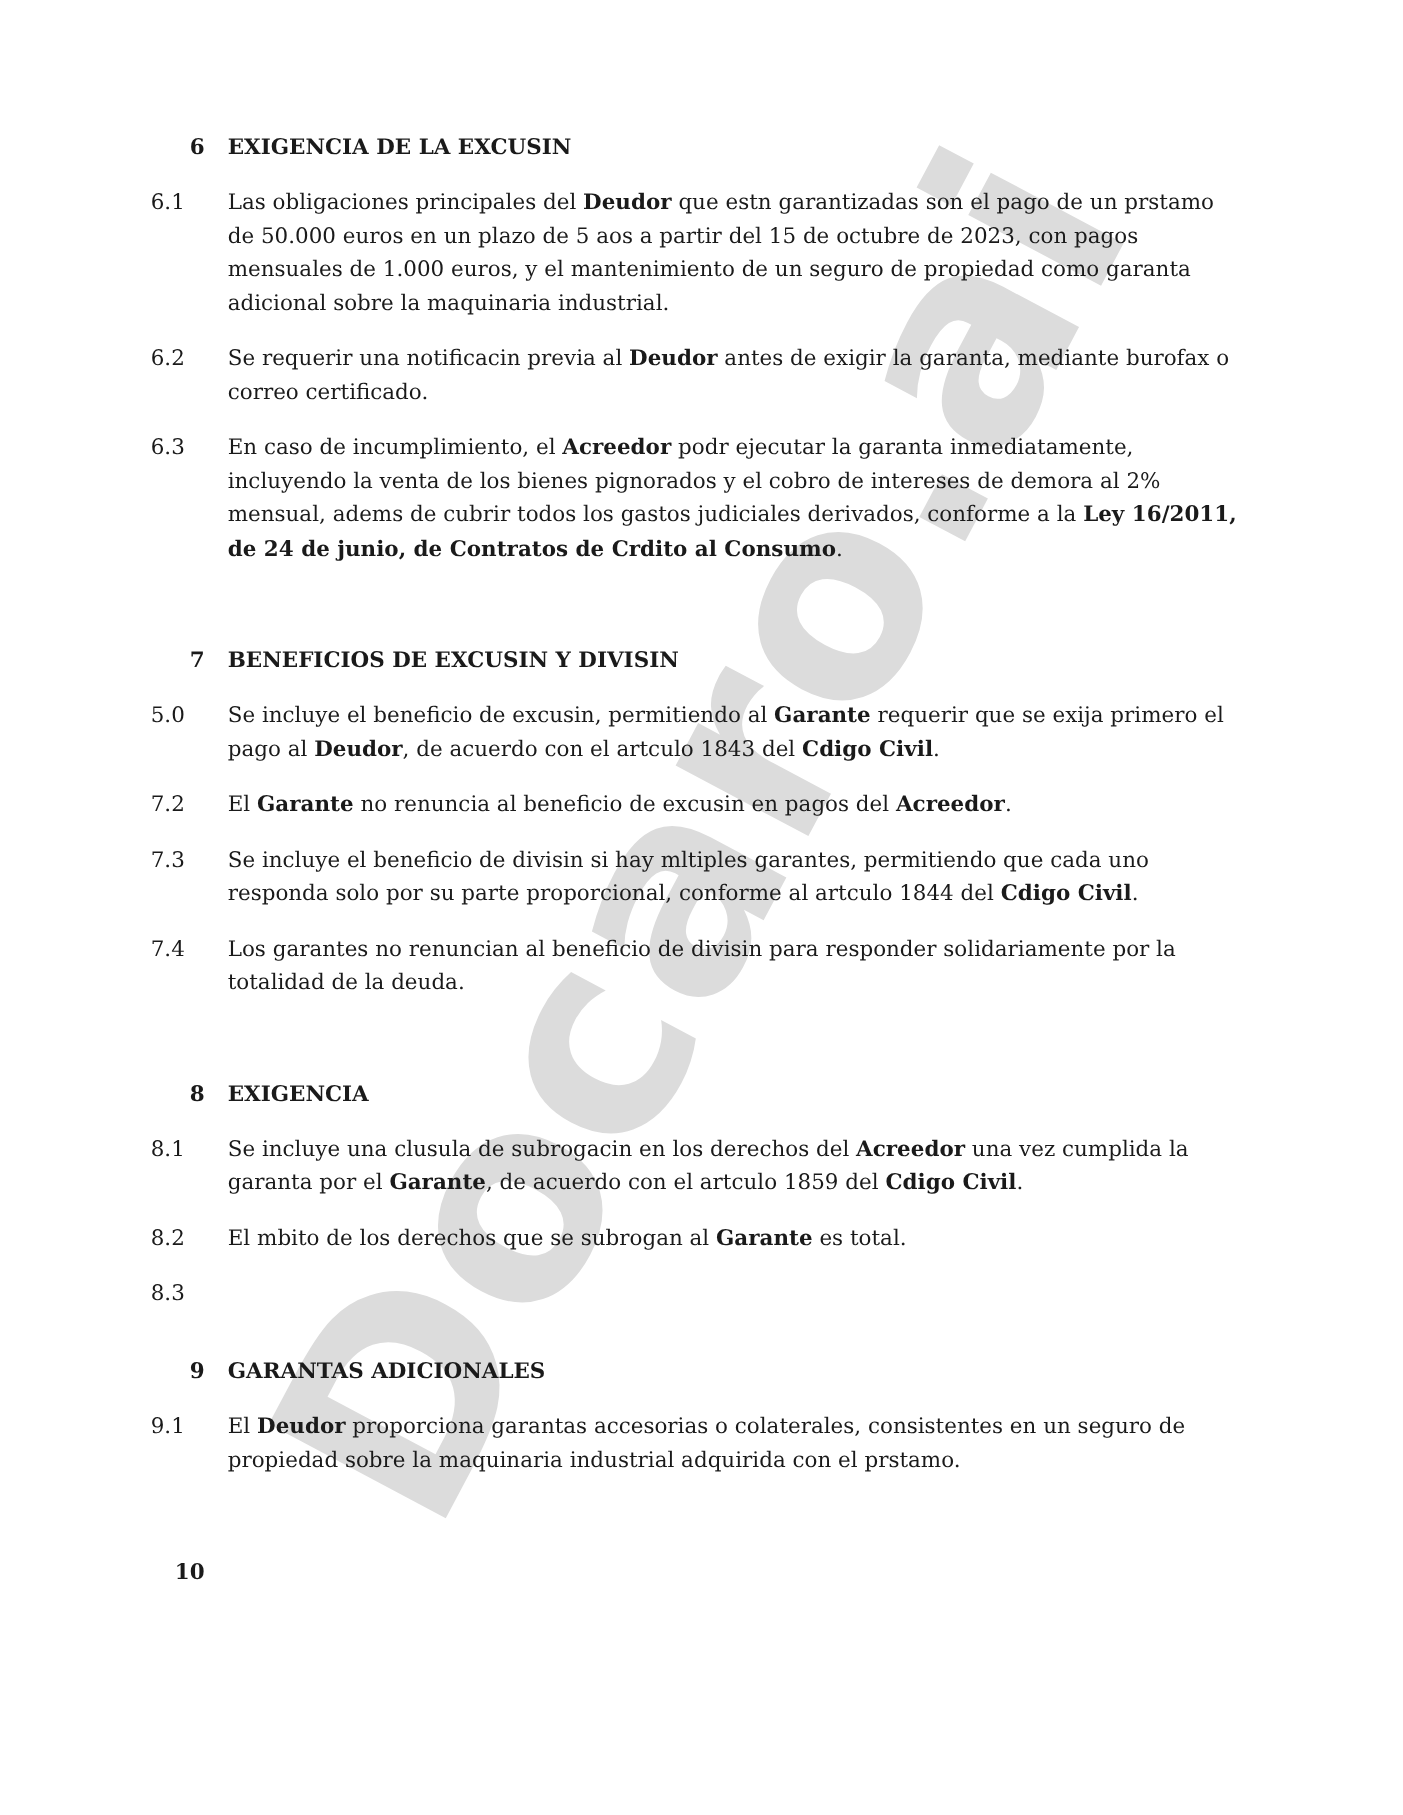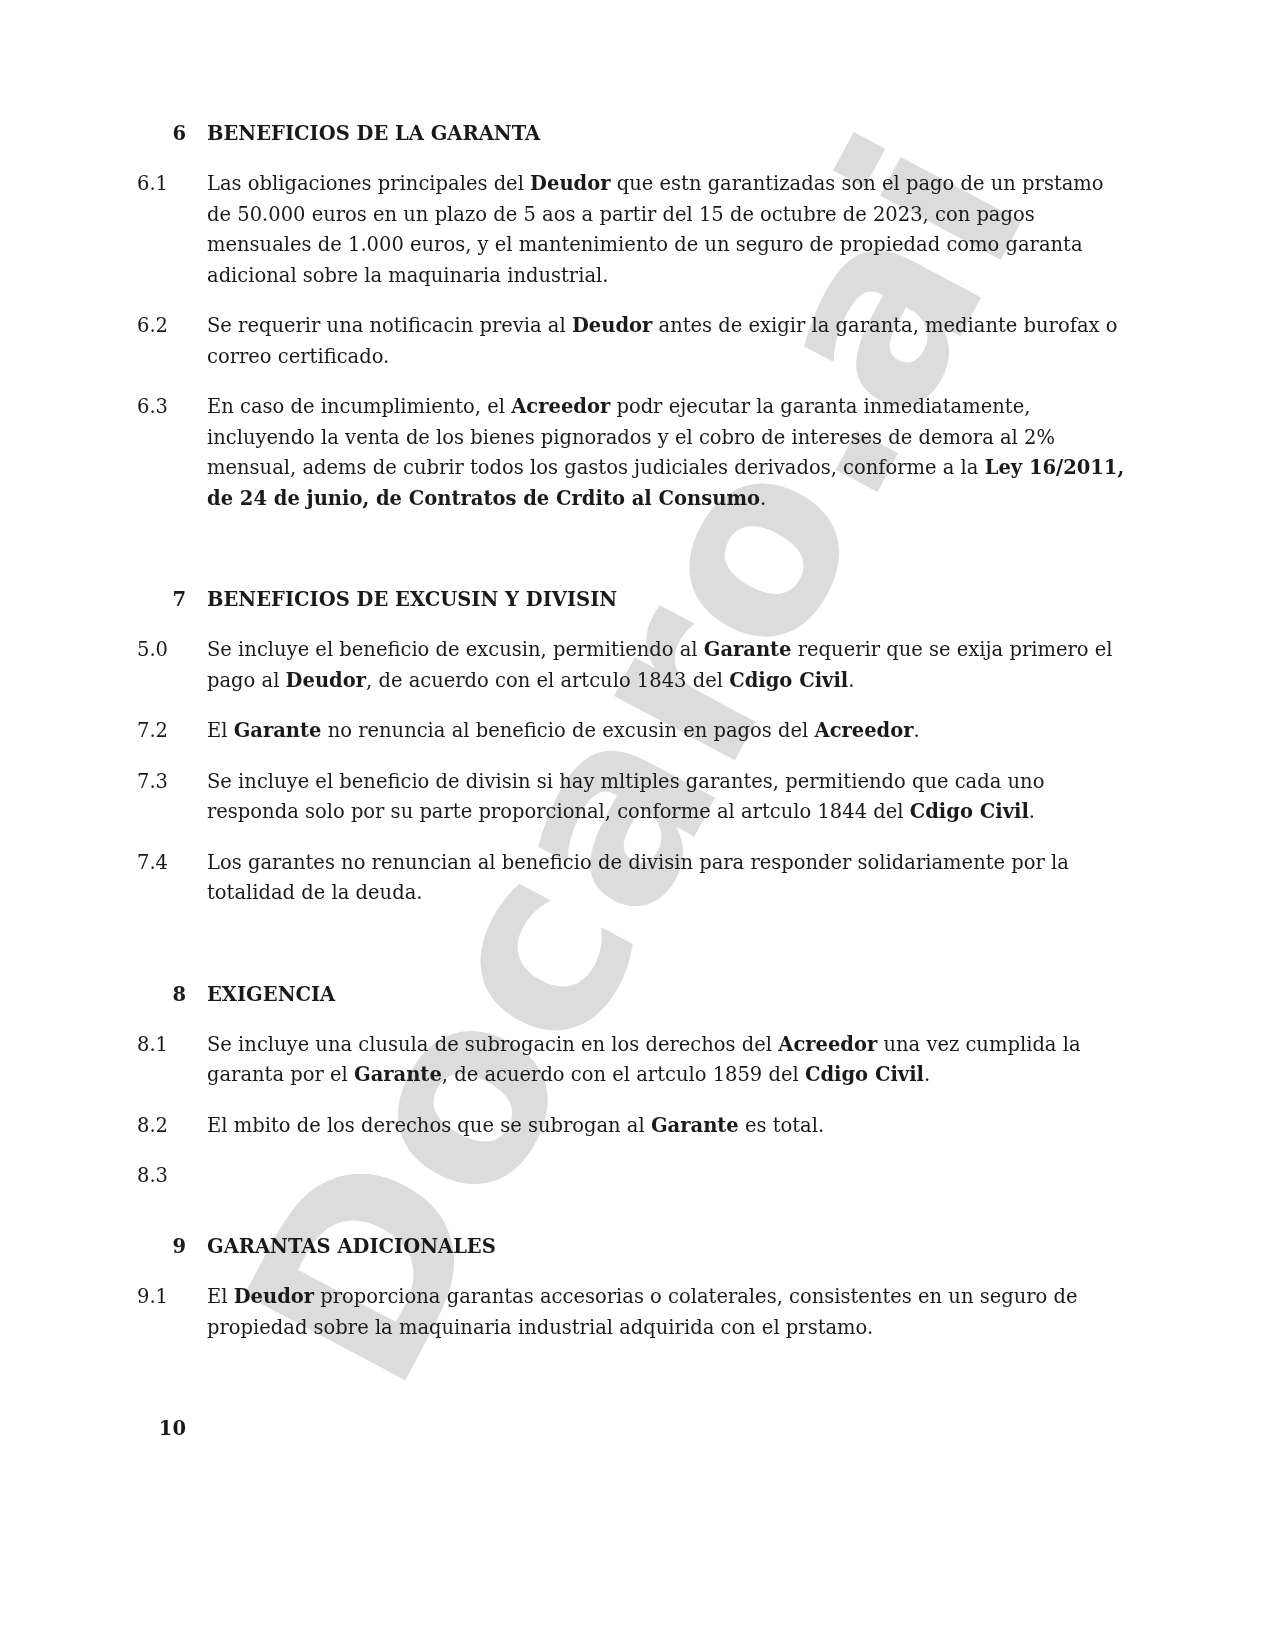--- a/index.html
+++ b/index.html
@@ -26,21 +26,21 @@
   .gap-s { height: 70px; }
 </style>
 </head>
 <body>
 
 <div class="page">
   <div class="watermark">Docaro.ai</div>
   <div class="content" id="content">
       <div class="heading">
         <span class="num">6</span>
-        <span class="txt">BENEFICIOS DE LA GARANTA</span>
+        <span class="txt">EXIGENCIA DE LA EXCUSIN</span>
       </div>
       <div class="gap-h"></div>
       <div class="item">
         <span class="num">6.1</span>
         <span class="txt"><span>Las obligaciones principales del </span><b>Deudor</b><span> que estn garantizadas son el pago de un prstamo de 50.000 euros en un plazo de 5 aos a partir del 15 de octubre de 2023, con pagos mensuales de 1.000 euros, y el mantenimiento de un seguro de propiedad como garanta adicional sobre la maquinaria industrial.</span></span>
       </div>
       <div class="gap-i"></div>
       <div class="item">
         <span class="num">6.2</span>
         <span class="txt"><span>Se requerir una notificacin previa al </span><b>Deudor</b><span> antes de exigir la garanta, mediante burofax o correo certificado.</span></span>

